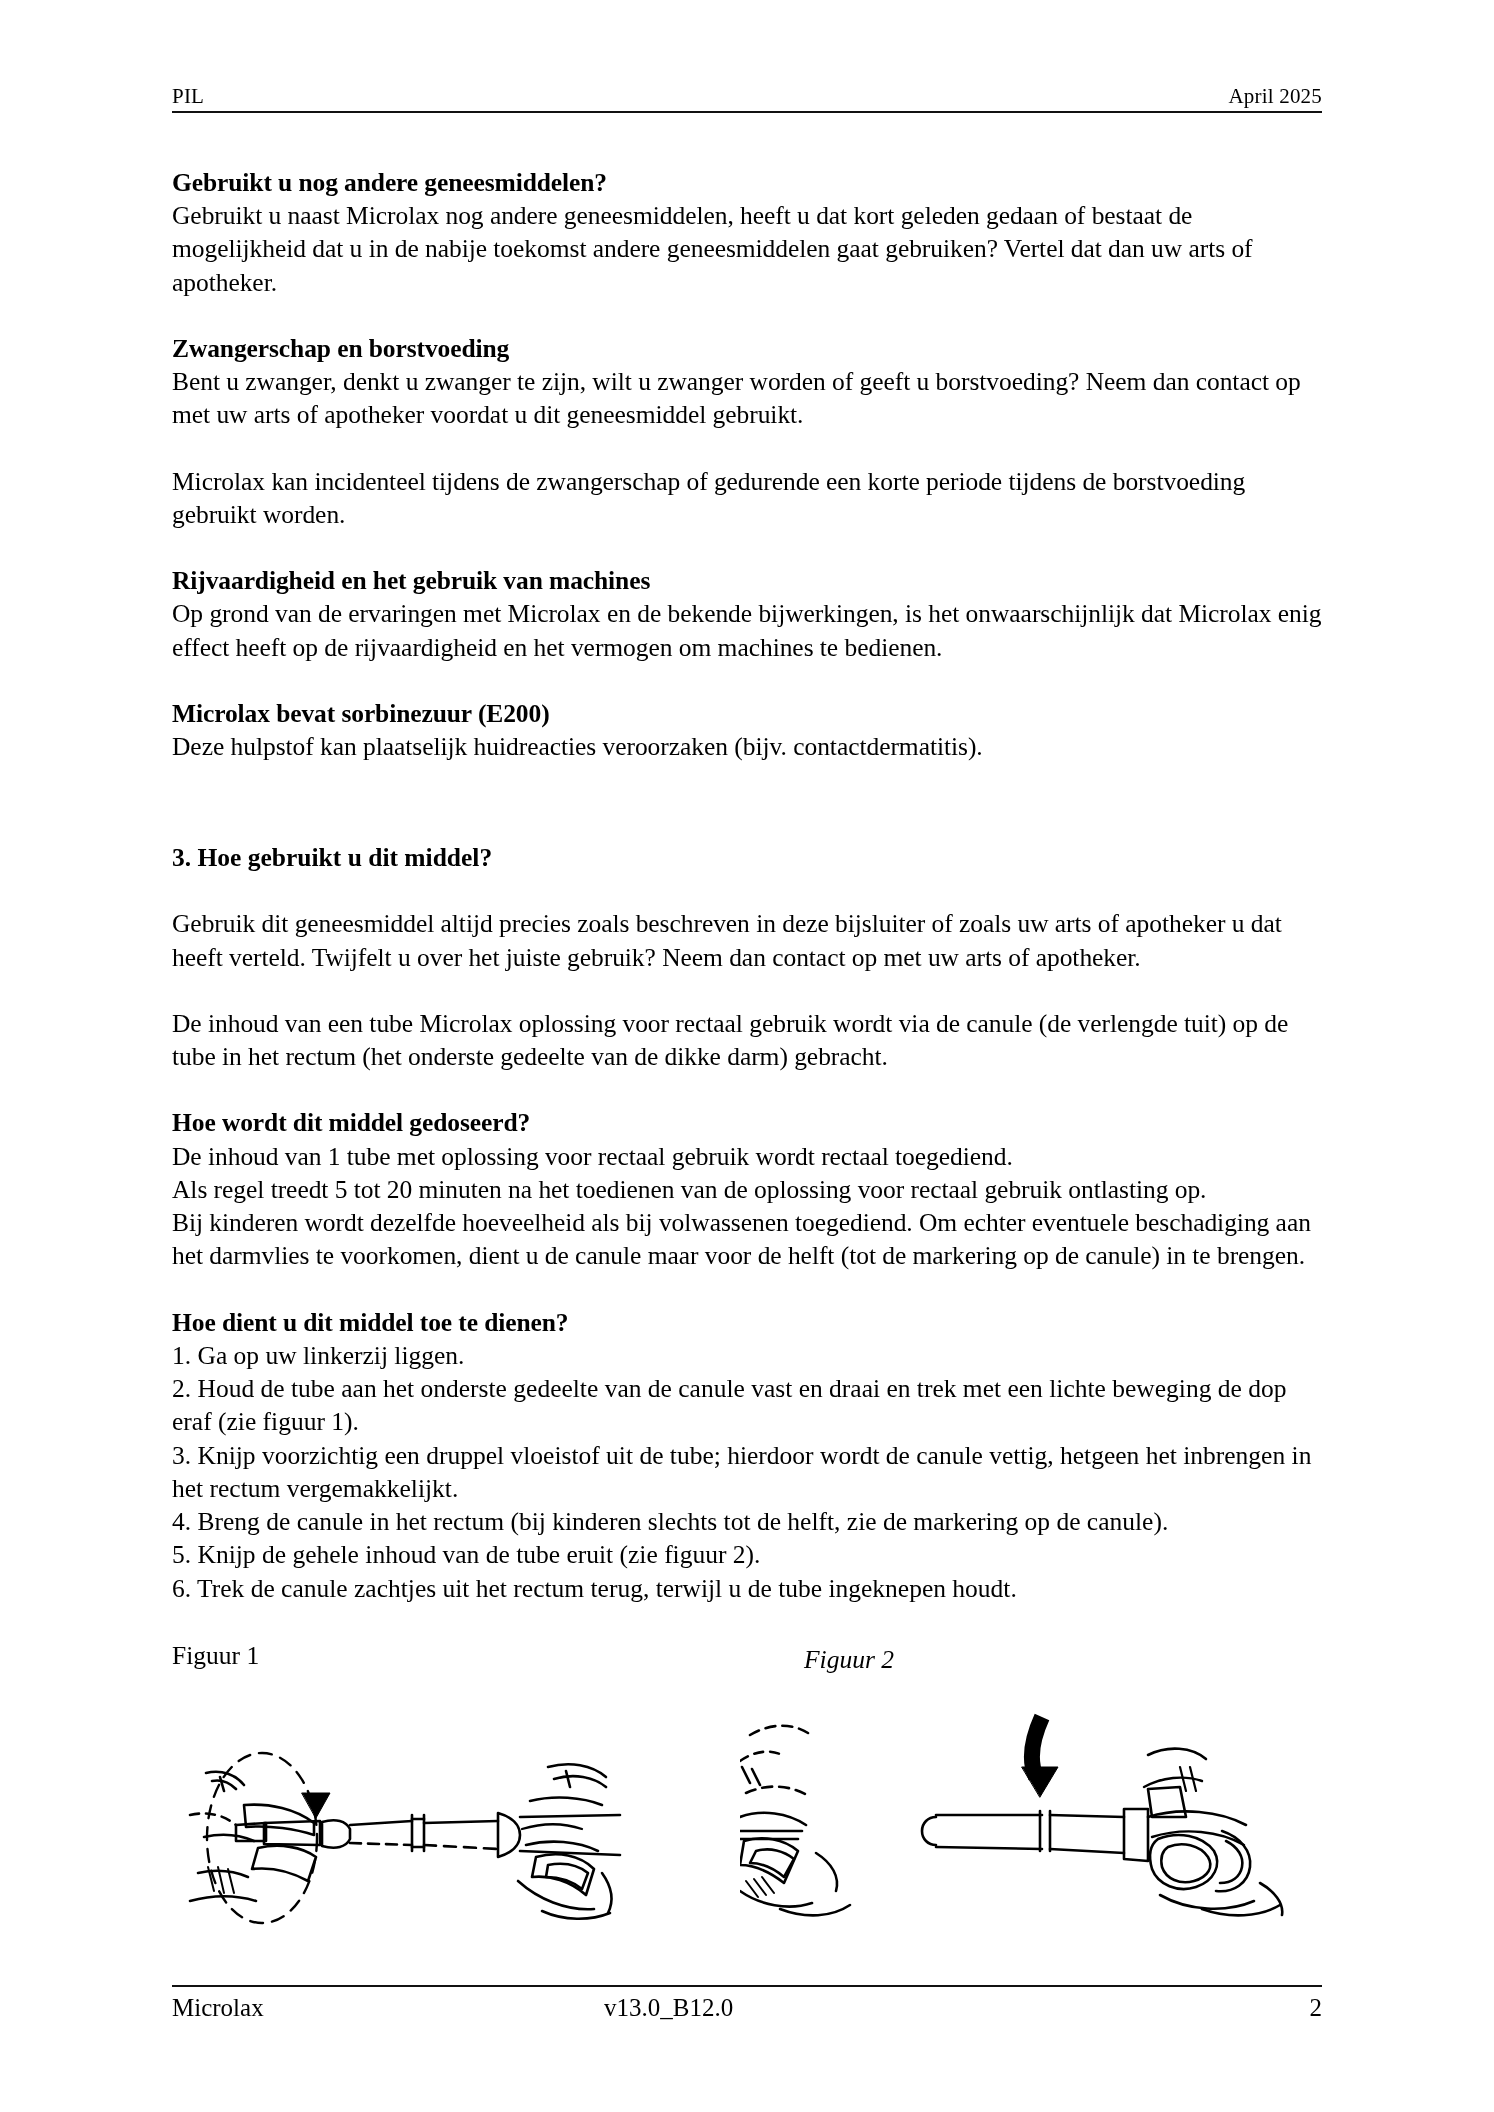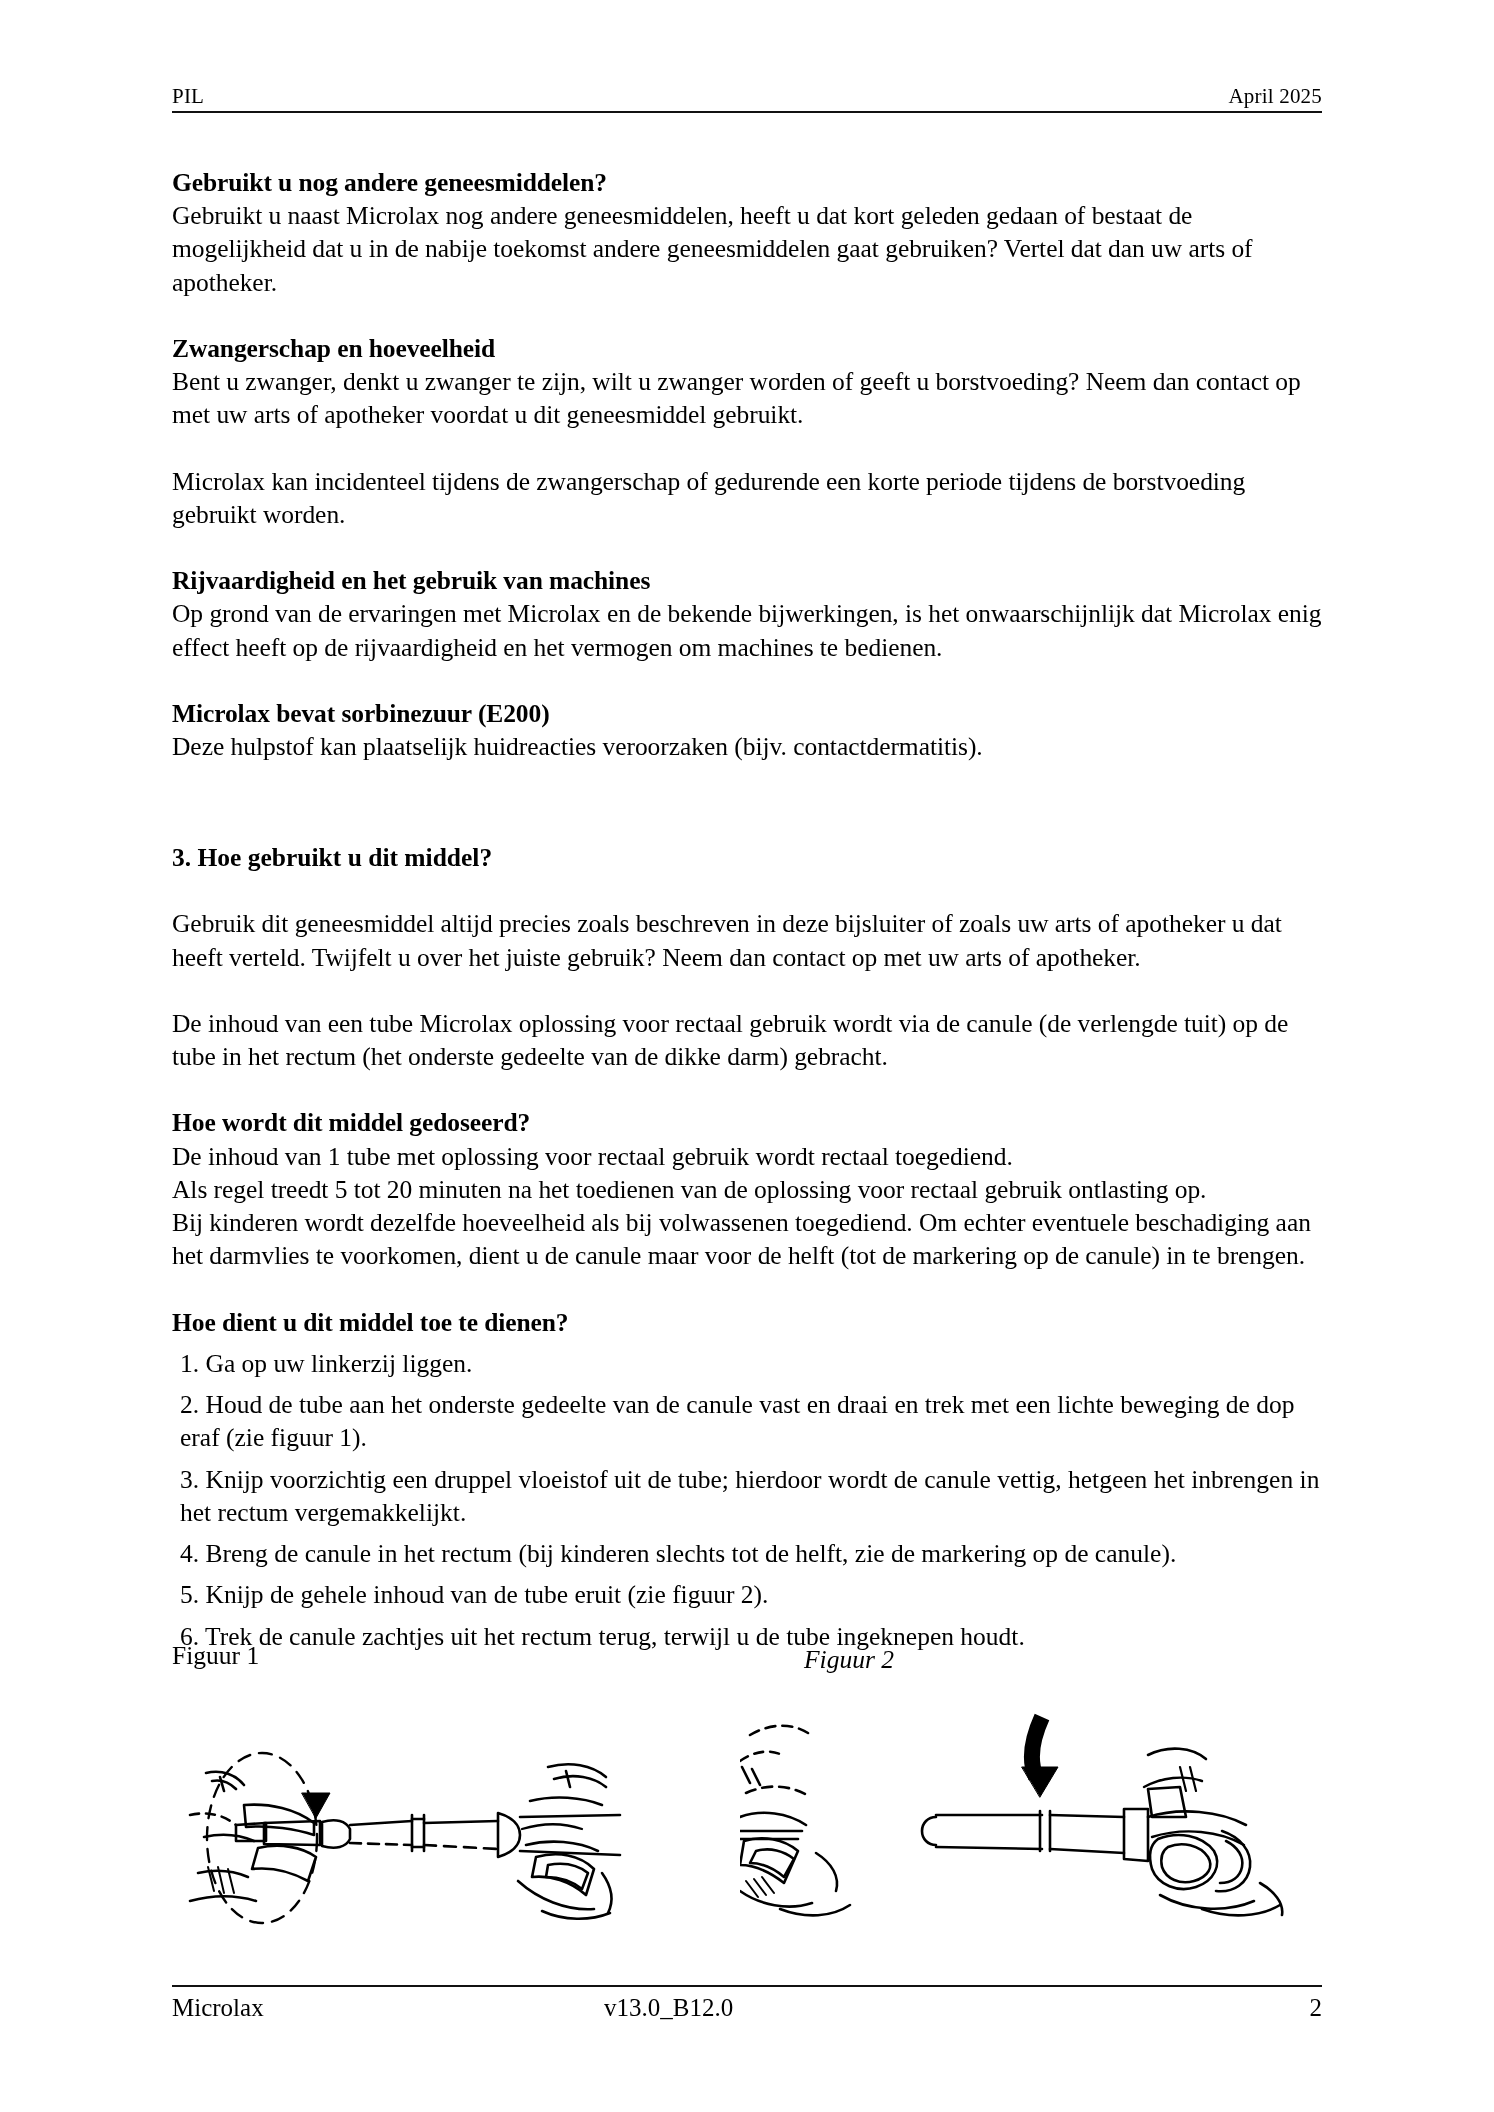--- a/index.html
+++ b/index.html
@@ -74,21 +74,21 @@
   .gap-md { height: 33px; }
   .gap-xxl { height: 78px; }
 
   ol.steps {
     list-style: none;
     margin: 0;
     padding: 0;
     font-size: 25.5px;
     line-height: 1.305;
   }
-  ol.steps li { margin: 8px; padding: 0; }
+  ol.steps li { margin: 0; padding: 0; }
 
   
   .fig-captions {
     position: absolute;
     left: 172px;
     top: 1641px;
     width: 1150px;
     font-size: 25.5px;
   }
   .fig-captions .cap1 {
@@ -133,21 +133,21 @@
     <span class="hdr-right">April 2025</span>
   </div>
 
   <div class="body-area">
 
     <h3 class="sec-head">Gebruikt u nog andere geneesmiddelen?</h3>
     <p class="para">Gebruikt u naast Microlax nog andere geneesmiddelen, heeft u dat kort geleden gedaan of bestaat de mogelijkheid dat u in de nabije toekomst andere geneesmiddelen gaat gebruiken? Vertel dat dan uw arts of apotheker.</p>
 
     <div class="gap-md"></div>
 
-    <h3 class="sec-head">Zwangerschap en hoeveelheid</h3>
+    <h3 class="sec-head">Zwangerschap en borstvoeding</h3>
     <p class="para">Bent u zwanger, denkt u zwanger te zijn, wilt u zwanger worden of geeft u borstvoeding? Neem dan contact op met uw arts of apotheker voordat u dit geneesmiddel gebruikt.</p>
 
     <div class="gap-md"></div>
 
     <p class="para">Microlax kan incidenteel tijdens de zwangerschap of gedurende een korte periode tijdens de borstvoeding gebruikt worden.</p>
 
     <div class="gap-md"></div>
 
     <h3 class="sec-head">Rijvaardigheid en het gebruik van machines</h3>
     <p class="para">Op grond van de ervaringen met Microlax en de bekende bijwerkingen, is het onwaarschijnlijk dat Microlax enig effect heeft op de rijvaardigheid en het vermogen om machines te bedienen.</p>

